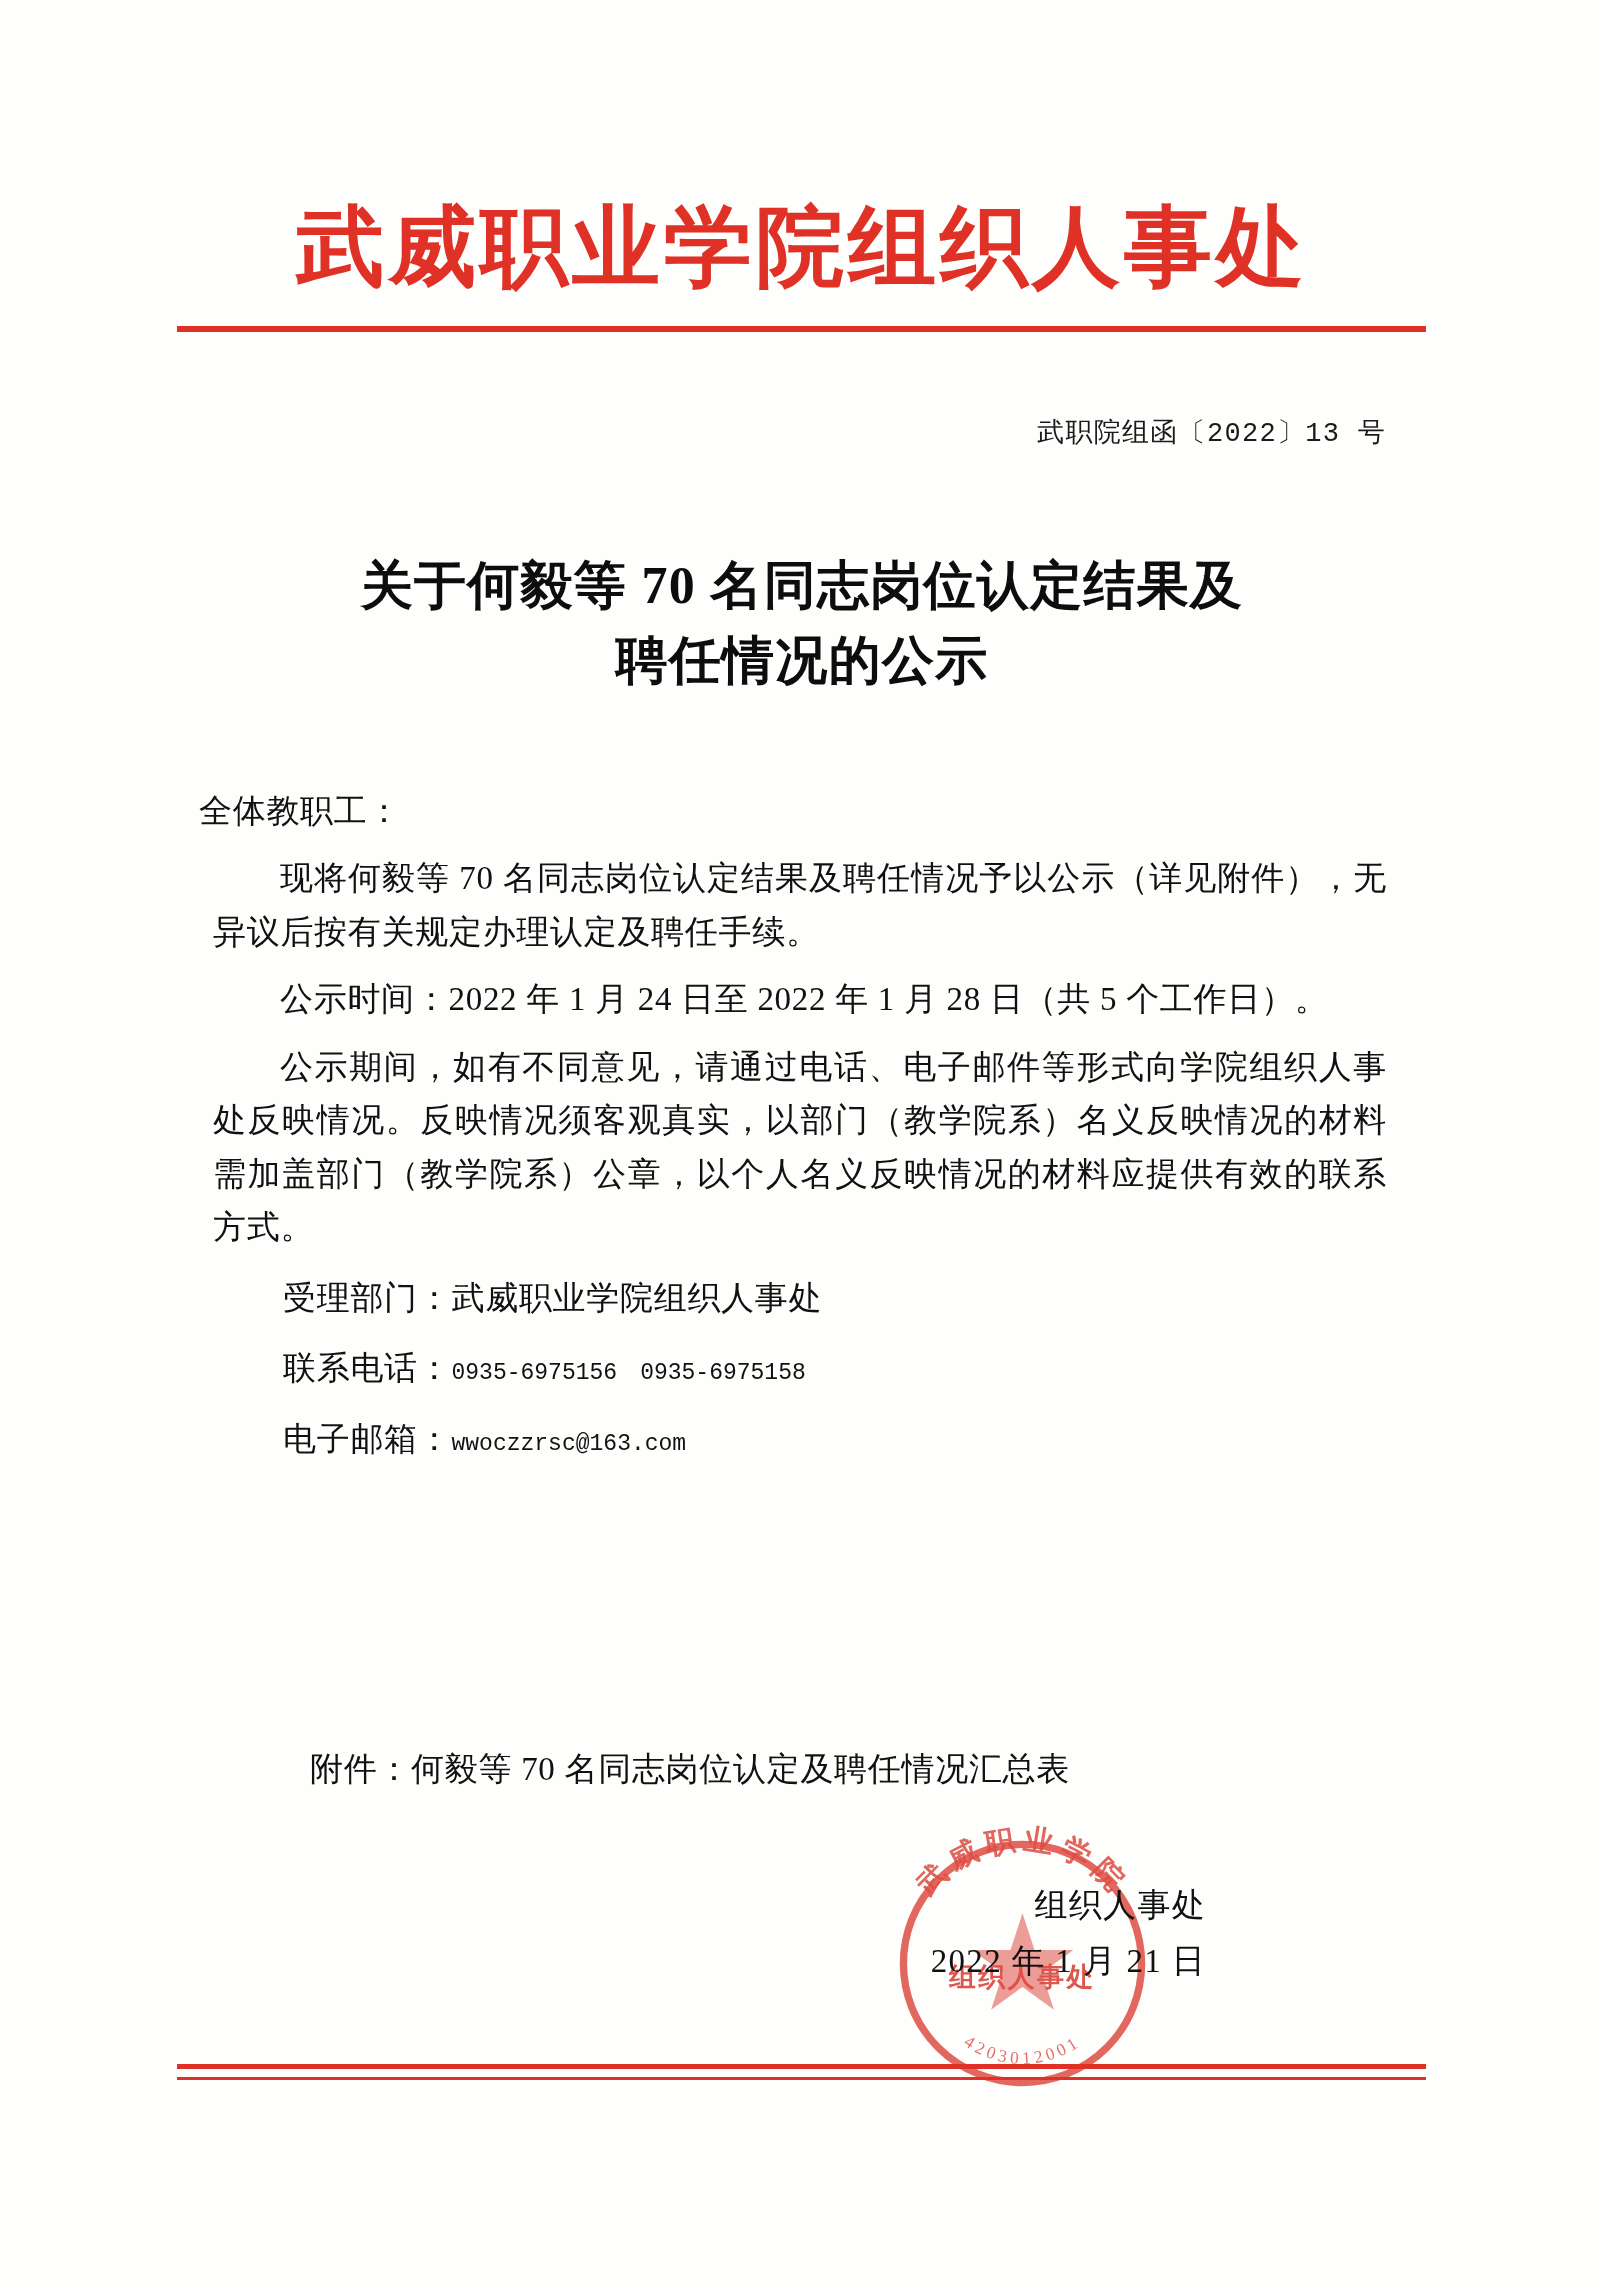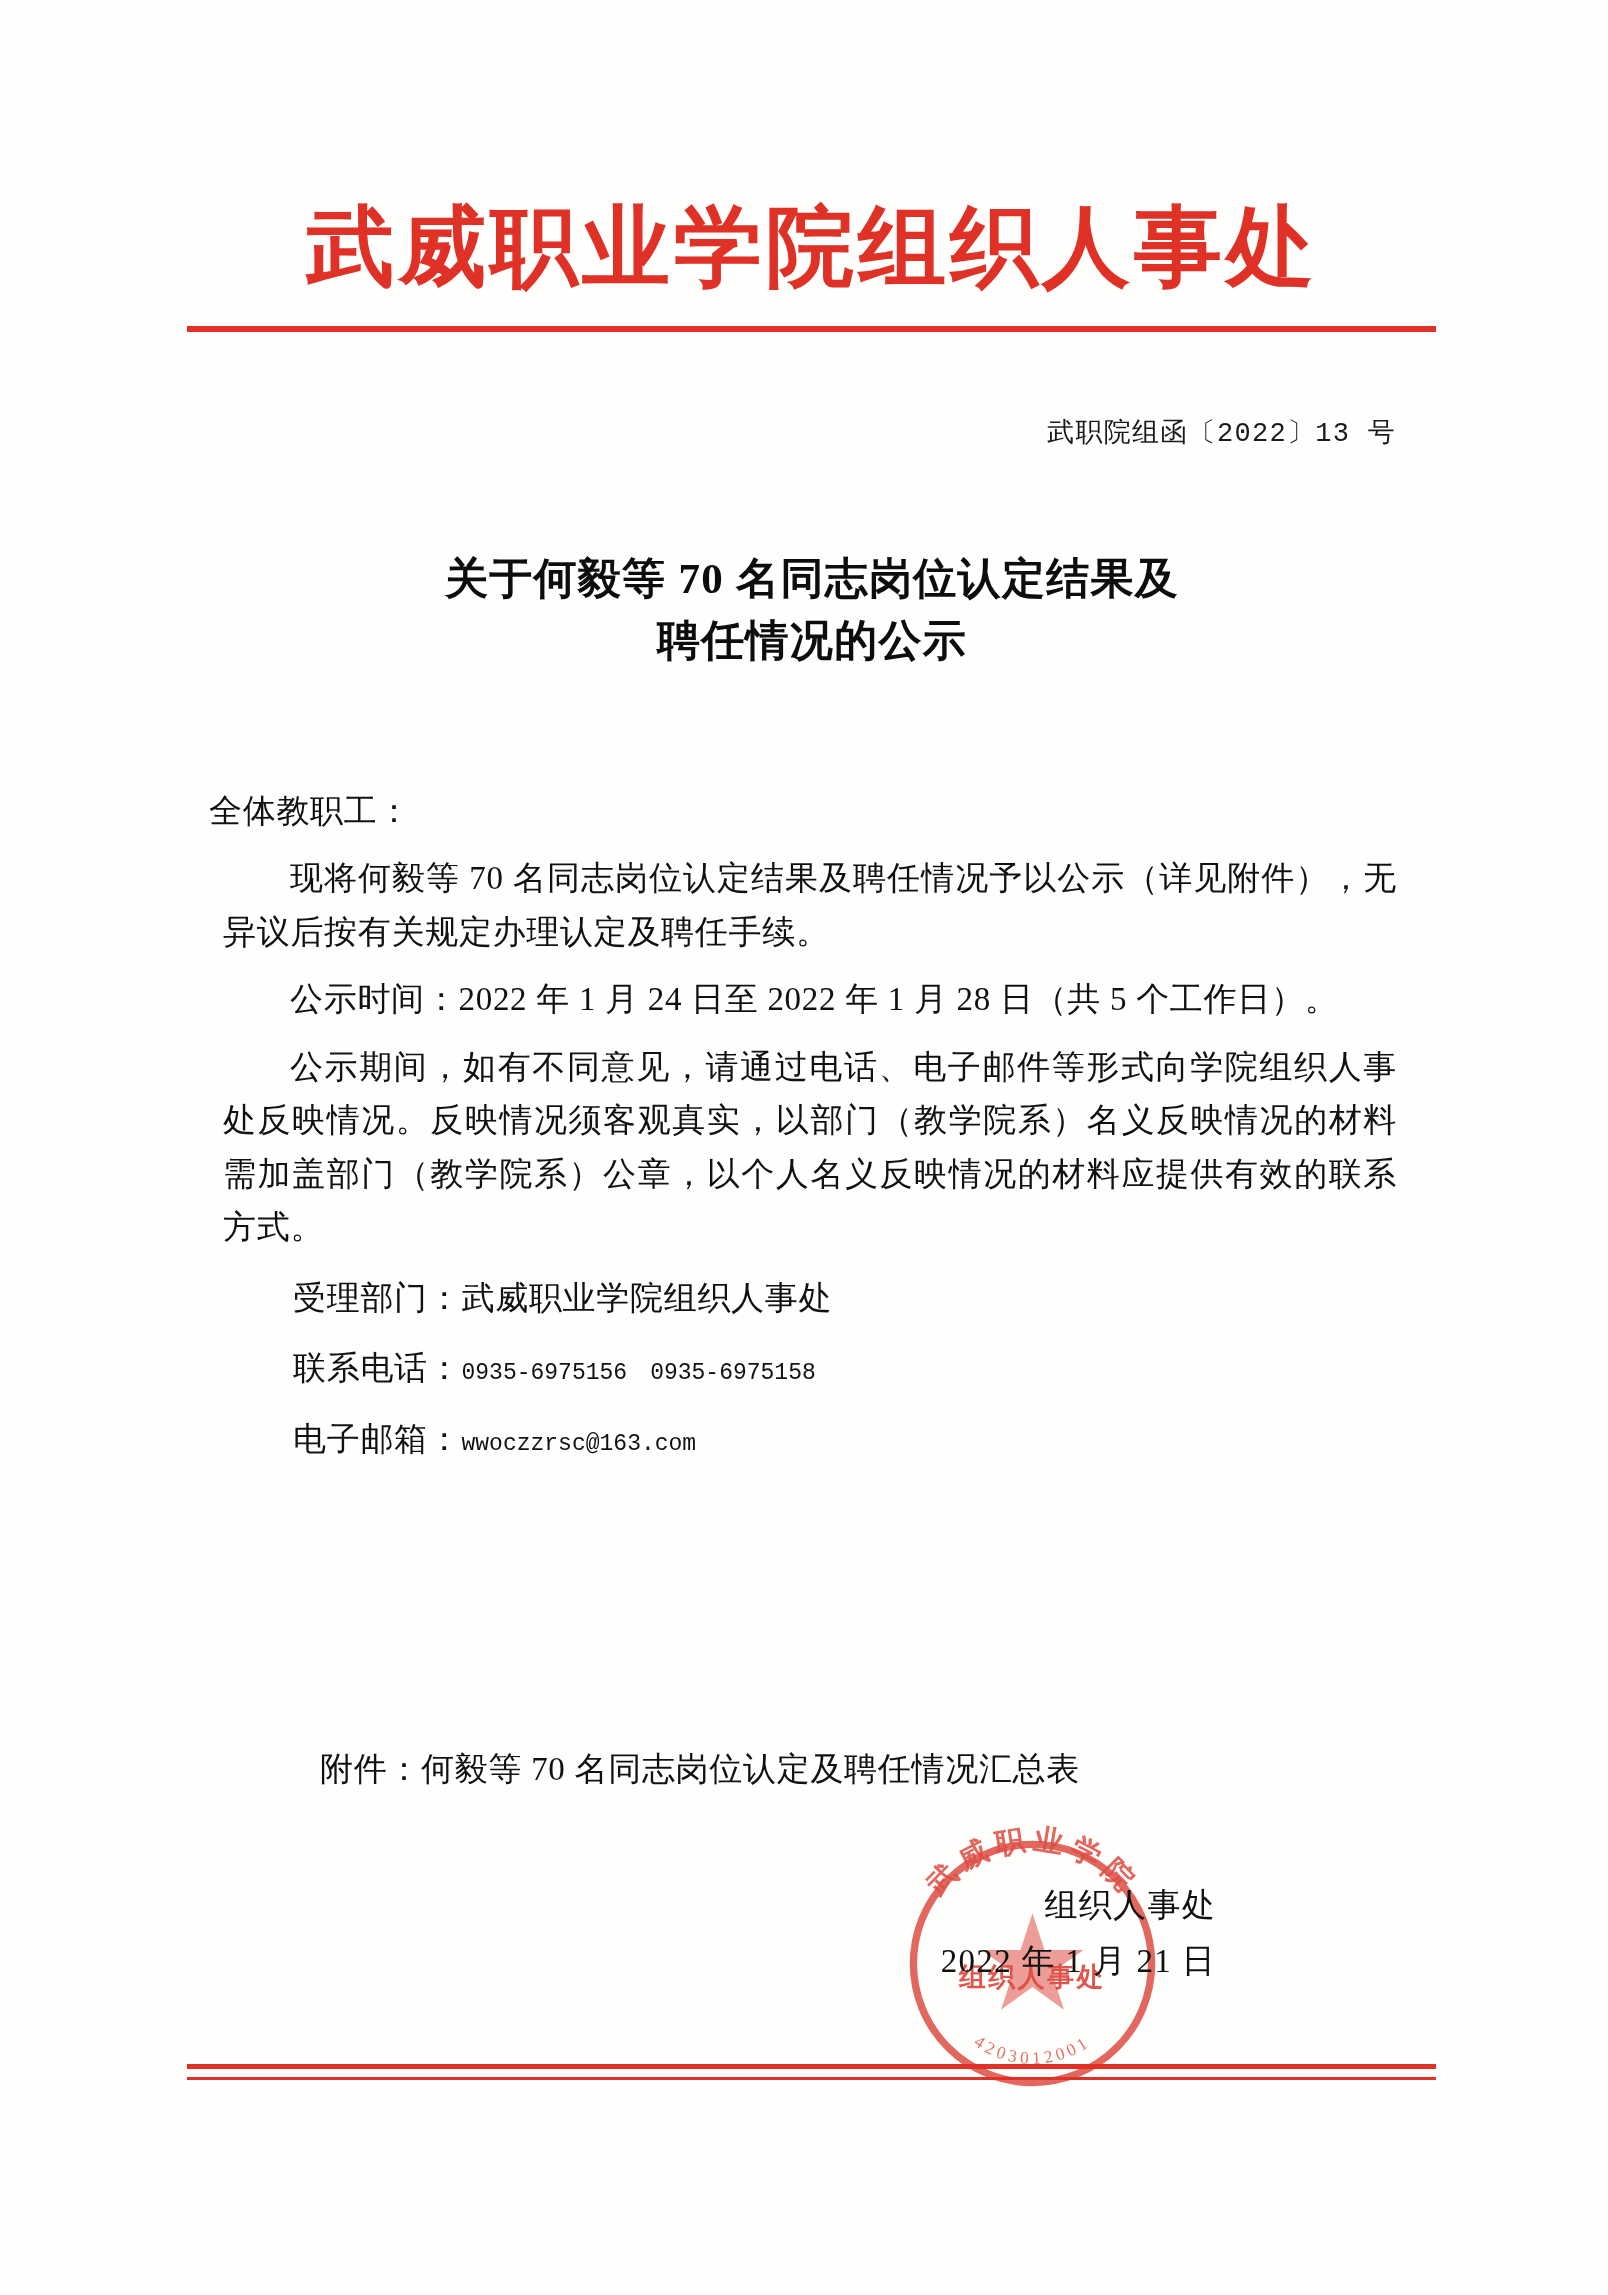--- a/index.html
+++ b/index.html
@@ -15,21 +15,21 @@
     position: relative;
     overflow: hidden;
   }
   .page {
     position: absolute;
     inset: 0;
     background: #fefefc;
   }
   .content {
     position: absolute;
-    left: 174px;
+    left: 164px;
     top: 0;
     width: 1276px;
     height: 100%;
   }
 
   
   .masthead {
     position: absolute;
     top: 200px;
     left: 0;
@@ -66,21 +66,21 @@
     color: #1a1a1a;
   }
 
   
   .doc-title {
     position: absolute;
     top: 548px;
     left: 0;
     width: 1276px;
     text-align: center;
-    font-size: 43px;
+    font-size: 52px;
     font-weight: bold;
     line-height: 1.45;
     letter-spacing: 1.3px;
     color: #0d0d0d;
   }
   .doc-title .line { display: block; }
 
   
   .body-block {
     position: absolute;

